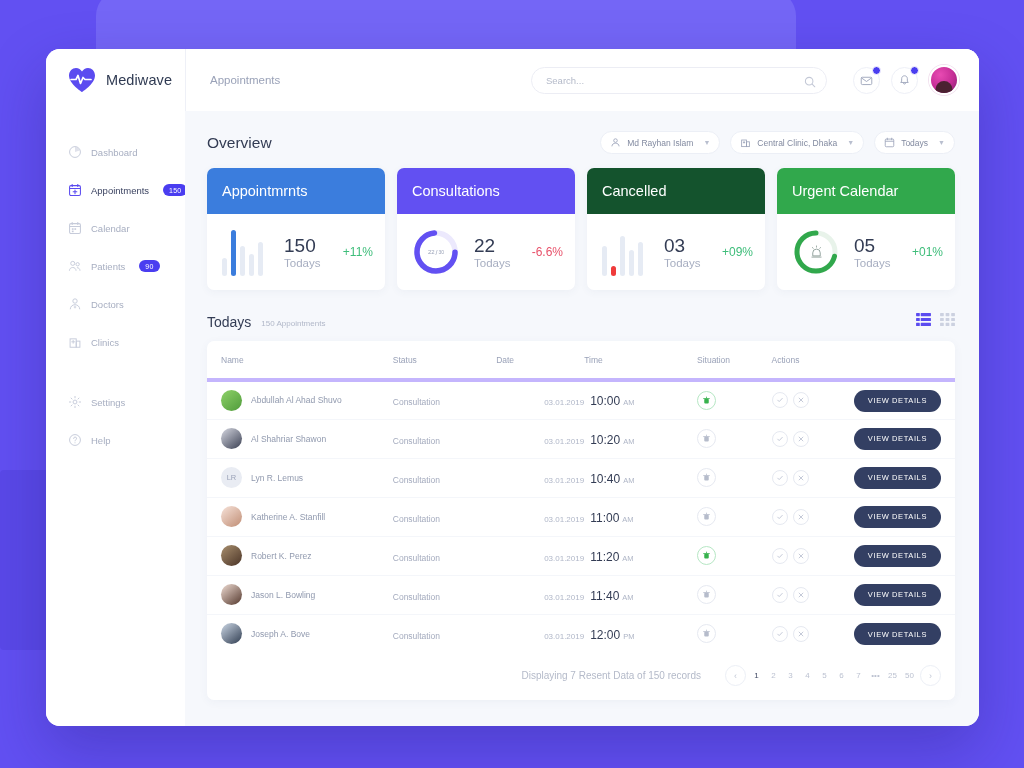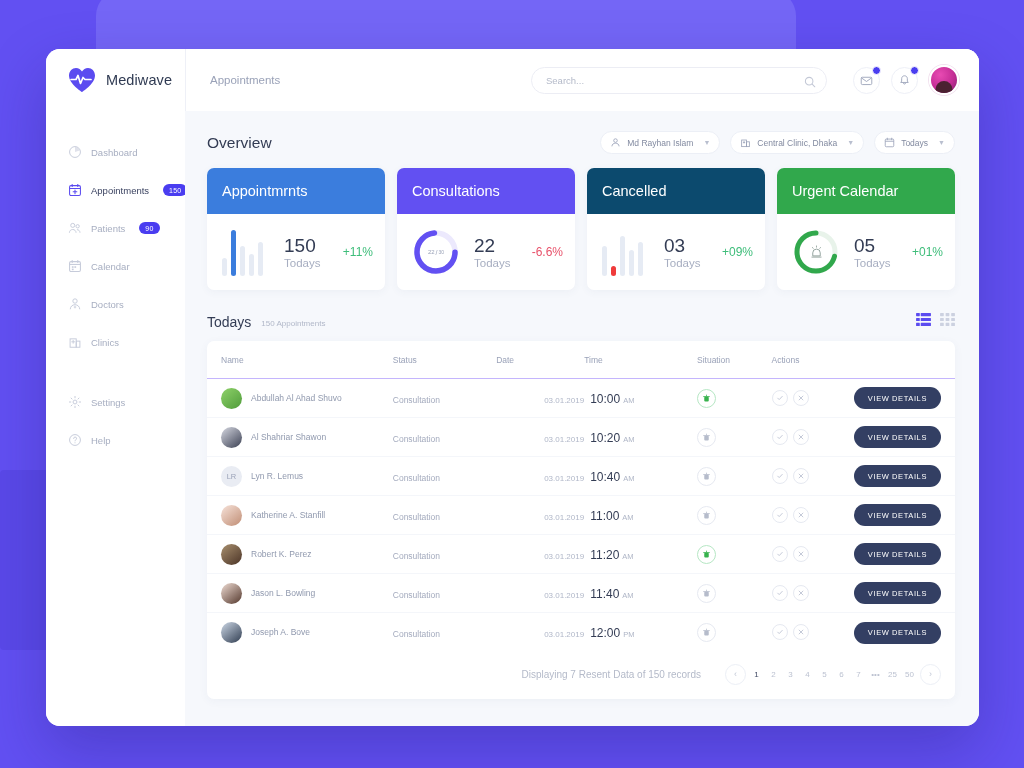--- a/index.html
+++ b/index.html
@@ -312,21 +312,21 @@
     box-shadow: 0 2px 10px rgba(60, 70, 120, 0.05);
     overflow: hidden;
   }
   table { width: 100%; border-collapse: collapse; }
   thead th {
     text-align: left;
     font-weight: normal;
     font-size: 8.5px;
     color: #9aa2b8;
     padding: 14px 0 13px 0;
-    border-bottom: 1px solid #c4b5fd;
+    border-bottom: 4px solid #c4b5fd;
   }
   tbody td {
     padding: 0;
     height: 39px;
     border-bottom: 1px solid #f4f6fa;
     vertical-align: middle;
   }
   tbody tr:last-child td { border-bottom: none; }
   .col-name { width: 190px; padding-left: 14px !important; }
   .col-status { width: 108px; }
@@ -468,43 +468,43 @@
               <line x1="5.9" y1="10.1" x2="10.1" y2="10.1" stroke="currentColor" stroke-width="1.2" stroke-linecap="round"></line>
             </svg>
         </span>
         <span class="nav-label">Appointments</span>
         <span class="nav-badge">150</span>
       </div>
 
       <div class="nav-item">
         <span class="nav-ico">
           <svg width="14" height="14" viewBox="0 0 16 16">
-              <circle cx="5.4" cy="5" r="2.3" stroke="currentColor" stroke-width="1.1" fill="none"></circle>
-              <circle cx="11" cy="6" r="1.9" stroke="currentColor" stroke-width="1.1" fill="none"></circle>
-              <path d="M1.6 13.4c0-2.2 1.7-3.7 3.8-3.7s3.8 1.5 3.8 3.7" stroke="currentColor" stroke-width="1.1" fill="none"></path>
-              <path d="M10.2 9.9c2 0 3.5 1.4 3.5 3.5" stroke="currentColor" stroke-width="1.1" fill="none"></path>
-            </svg>
-        </span>
-        <span class="nav-label">Patients</span>
-        <span class="nav-badge">90</span>
-      </div>
-
-      <div class="nav-item">
-        <span class="nav-ico">
-          <svg width="14" height="14" viewBox="0 0 16 16">
               <rect x="1.8" y="3" width="12.4" height="11.2" rx="1.6" stroke="currentColor" stroke-width="1.2" fill="none"></rect>
               <line x1="1.8" y1="6.2" x2="14.2" y2="6.2" stroke="currentColor" stroke-width="1.2"></line>
               <line x1="4.8" y1="1.7" x2="4.8" y2="4" stroke="currentColor" stroke-width="1.2" stroke-linecap="round"></line>
               <line x1="11.2" y1="1.7" x2="11.2" y2="4" stroke="currentColor" stroke-width="1.2" stroke-linecap="round"></line>
               <rect x="4.4" y="8.3" width="2" height="1.8" fill="currentColor"></rect>
               <rect x="7.3" y="8.3" width="2" height="1.8" fill="currentColor"></rect>
               <rect x="4.4" y="11" width="2" height="1.8" fill="currentColor"></rect>
             </svg>
         </span>
         <span class="nav-label">Calendar</span>
+      </div>
+
+      <div class="nav-item">
+        <span class="nav-ico">
+          <svg width="14" height="14" viewBox="0 0 16 16">
+              <circle cx="5.4" cy="5" r="2.3" stroke="currentColor" stroke-width="1.1" fill="none"></circle>
+              <circle cx="11" cy="6" r="1.9" stroke="currentColor" stroke-width="1.1" fill="none"></circle>
+              <path d="M1.6 13.4c0-2.2 1.7-3.7 3.8-3.7s3.8 1.5 3.8 3.7" stroke="currentColor" stroke-width="1.1" fill="none"></path>
+              <path d="M10.2 9.9c2 0 3.5 1.4 3.5 3.5" stroke="currentColor" stroke-width="1.1" fill="none"></path>
+            </svg>
+        </span>
+        <span class="nav-label">Patients</span>
+        <span class="nav-badge">90</span>
       </div>
 
       <div class="nav-item">
         <span class="nav-ico">
           <svg width="14" height="14" viewBox="0 0 16 16">
               <circle cx="8" cy="4.6" r="2.5" stroke="currentColor" stroke-width="1.1" fill="none"></circle>
               <path d="M2.6 14c0-3 2.4-5.2 5.4-5.2S13.4 11 13.4 14" stroke="currentColor" stroke-width="1.1" fill="none"></path>
               <line x1="8" y1="10" x2="8" y2="13" stroke="currentColor" stroke-width=".9"></line>
               <line x1="6.6" y1="11.5" x2="9.4" y2="11.5" stroke="currentColor" stroke-width=".9"></line>
             </svg>
@@ -637,21 +637,21 @@
             </div>
             <div class="card-numbers">
               <div class="card-num">22</div>
               <div class="card-sub">Todays</div>
             </div>
             <div class="card-delta" style="color:#e8516a">-6.6%</div>
           </div>
         </div>
 
         <div class="card">
-          <div class="card-head" style="background:#0c4a6e">
+          <div class="card-head" style="background:#14532d">
             <span>Cancelled</span>
           </div>
           <div class="card-body">
             <div class="viz">
               <div class="bars">
                 <div class="bar" style="height:30px"></div>
                 <div class="bar" style="height:10px;background:#ef3b3b"></div>
                 <div class="bar" style="height:40px"></div>
                 <div class="bar" style="height:26px"></div>
                 <div class="bar" style="height:34px"></div>

